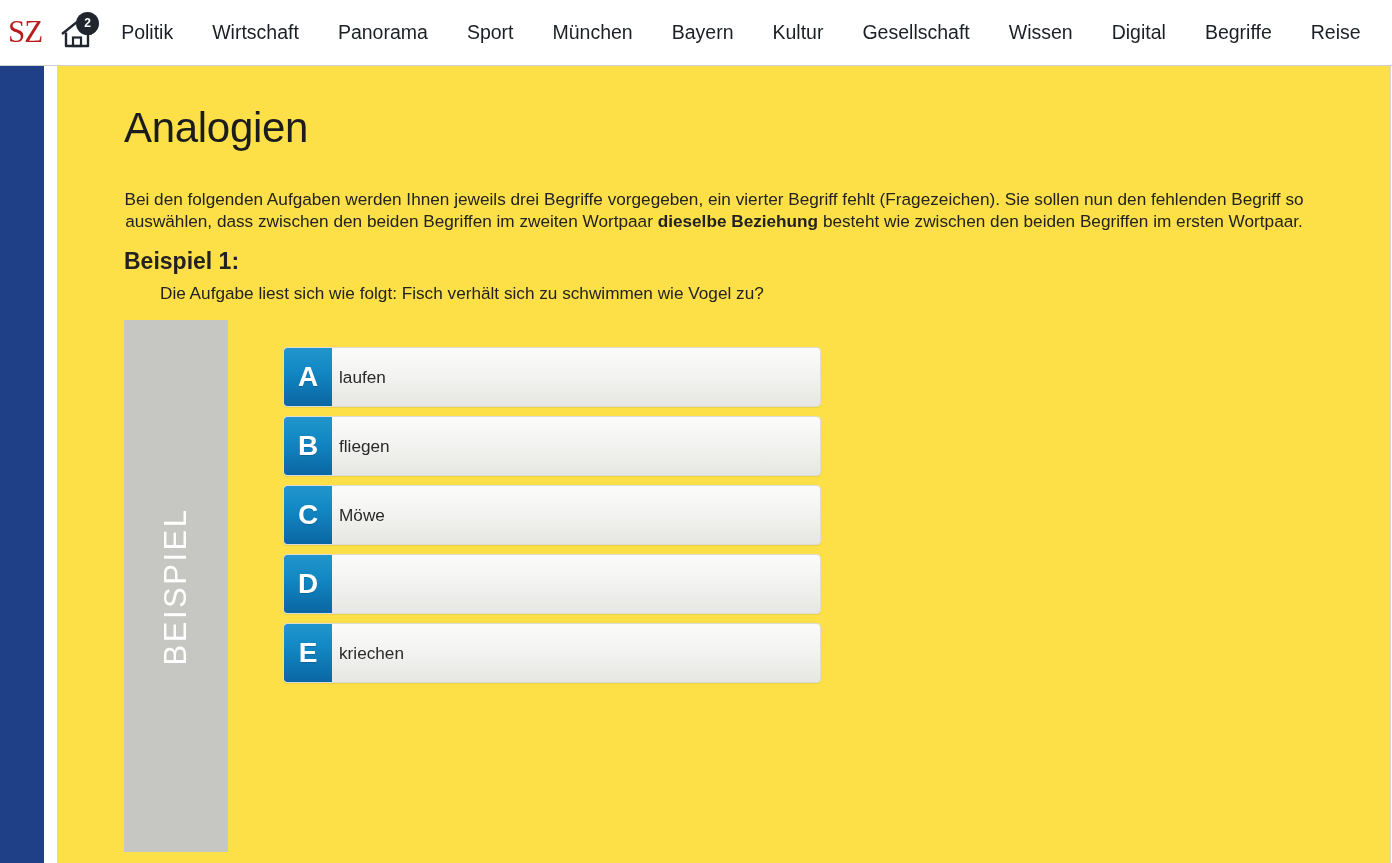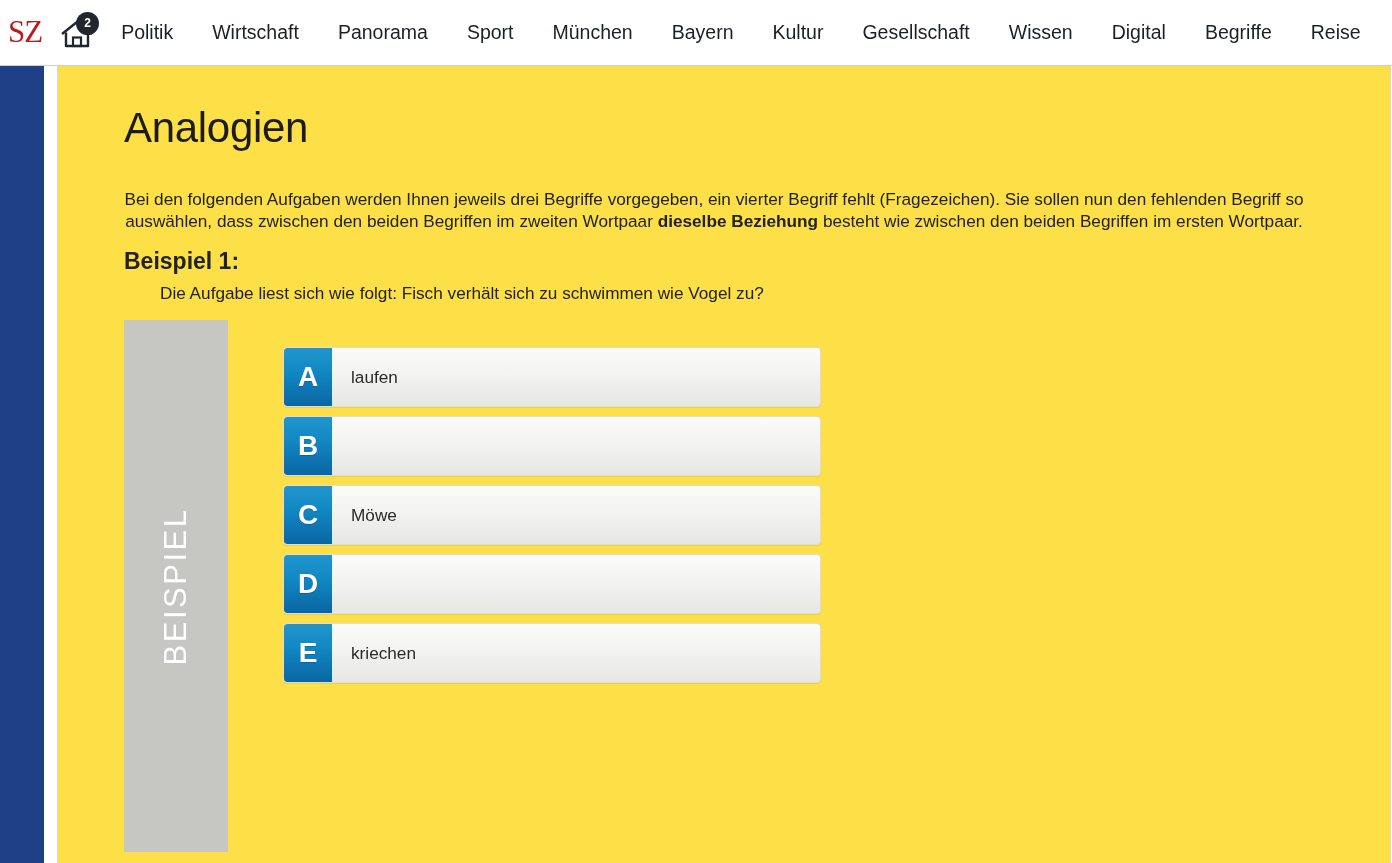--- a/index.html
+++ b/index.html
@@ -199,21 +199,20 @@
     border-radius: 3px 0 0 3px;
     text-shadow: 0 1px 1px rgba(0,0,0,0.18);
   }
   .option-text {
     flex: 1 1 auto;
     display: flex;
     align-items: center;
     padding-left: 7px;
     font-size: 17.2px;
     color: #2a2a2a;
-    margin-left: 12px;
   }
 </style>
 </head>
 <body>
 
 <div id="topnav">
 
   <div id="sz-logo">SZ</div>
 
   <div id="home-wrap">
@@ -275,20 +274,21 @@
 
     <div id="options">
 
       <div class="option">
         <div class="option-badge">A</div>
         <div class="option-text">laufen</div>
       </div>
 
       <div class="option">
         <div class="option-badge">B</div>
+        <div class="option-text">fliegen</div>
       </div>
 
       <div class="option">
         <div class="option-badge">C</div>
         <div class="option-text">Möwe</div>
       </div>
 
       <div class="option">
         <div class="option-badge">D</div>
       </div>

